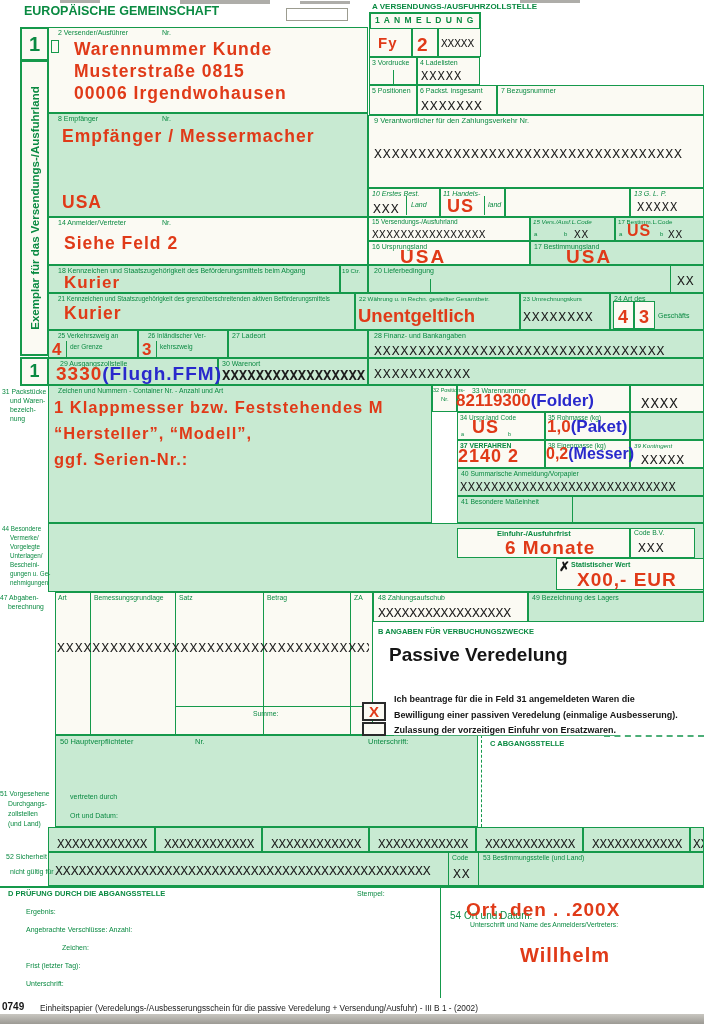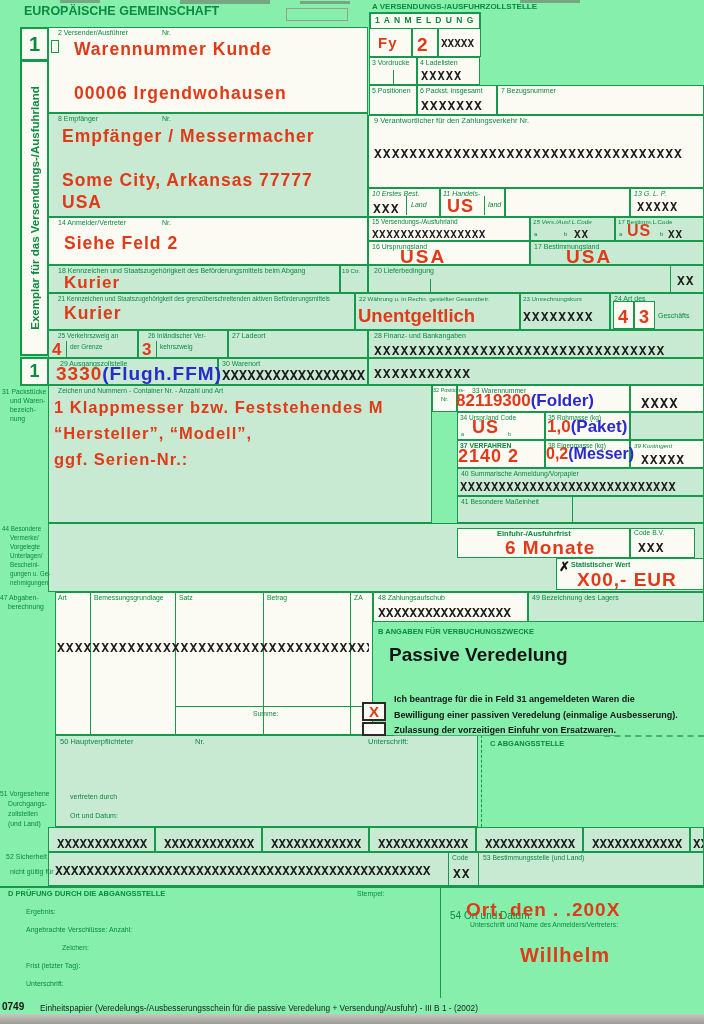--- a/index.html
+++ b/index.html
@@ -1,27 +1,27 @@
 <!DOCTYPE html>
 <html><head>
 <meta charset="utf-8">
 <style>
   html,body{margin:0;padding:0;background:#d8d6d0}
-  #page{position:relative;width:704px;height:1024px;background:#86efac;
+  #page{position:relative;width:704px;height:1024px;background:#ffffff;
         font-family:"Liberation Sans",sans-serif;overflow:hidden}
   .abs{position:absolute;box-sizing:border-box}
   .cell{position:absolute;box-sizing:border-box;border:1px solid #15994b;background:#fbfaf3}
   .mint{background:#c8ead2}
   .lbl{position:absolute;color:#0a8a42;font-size:7px;line-height:1.15;white-space:nowrap;z-index:2}
   .b{font-weight:700}
   .i{font-style:italic}
   .red{position:absolute;color:#e03a18;font-weight:700;font-size:17px;letter-spacing:1px;white-space:nowrap;z-index:3}
   .bluein{color:#2929cc}
   .xin{color:#1c1c1c;font-family:"DejaVu Sans Mono",monospace;letter-spacing:0}
-  .xv{position:absolute;color:#1c1c1c;font-family:"DejaVu Sans Mono",monospace;font-weight:700;font-size:13px;letter-spacing:1px;white-space:nowrap;z-index:2}
+  .xv{position:absolute;color:#1c1c1c;font-family:"DejaVu Sans Mono",monospace;font-weight:400;font-size:13px;letter-spacing:1px;white-space:nowrap;z-index:2}
   .vline{position:absolute;width:1px;background:#15994b;z-index:2}
   .hline{position:absolute;height:1px;background:#15994b;z-index:2}
   .num{display:flex;align-items:center;justify-content:center;color:#0a8a42;font-weight:700;font-size:20px}
   .blk{position:absolute;color:#151515;font-weight:700;white-space:nowrap;z-index:3}
   .mark{position:absolute;background:#6b6963;opacity:.55;z-index:1}
   .dashv{position:absolute;border-left:1px dashed #15994b;z-index:2}
 </style>
 </head>
 <body>
 
@@ -41,20 +41,21 @@
   <div class="cell" style="left:20px;top:60px;width:29px;height:296px;border-width:2px">
     <span class="abs" style="left:50%;top:50%;transform:translate(-50%,-50%) rotate(-90deg);white-space:nowrap;color:#0a8a42;font-weight:700;font-size:11.5px">Exemplar für das Versendungs-/Ausfuhrland</span>
   </div>
   <div class="cell num" style="left:20px;top:357px;width:29px;height:29px;border-width:2px;font-size:18px">1</div>
 
   <div class="cell" style="left:48px;top:27px;width:320px;height:86px"></div>
   <div class="lbl" style="left:58px;top:29px">2   Versender/Ausführer</div>
   <div class="lbl" style="left:162px;top:29px">Nr.</div>
   <div class="abs" style="left:51px;top:40px;width:8px;height:13px;border:1.5px solid #15994b"></div>
   <div class="red" style="left:74px;top:39px;font-size:17.5px">Warennummer Kunde</div>
+  <div class="red" style="left:74px;top:61px;font-size:17.5px">Musterstraße 0815</div>
   <div class="red" style="left:74px;top:83px;font-size:17.5px">00006 Irgendwohausen</div>
 
   <div class="cell" style="left:369px;top:12px;width:112px;height:45px;border-width:2px"></div>
   <div class="lbl b" style="left:375px;top:16px;font-size:8.5px;letter-spacing:1px">1  A N M E L D U N G</div>
   <div class="cell" style="left:369px;top:28px;width:43px;height:29px"></div>
   <div class="red" style="left:378px;top:34px;font-size:15px">Fy</div>
   <div class="cell" style="left:412px;top:28px;width:26px;height:29px"></div>
   <div class="red" style="left:417px;top:34px;font-size:19px">2</div>
   <div class="cell" style="left:438px;top:28px;width:43px;height:29px"></div>
   <div class="xv" style="left:441px;top:37px;font-size:11px;letter-spacing:0">XXXXX</div>
@@ -70,21 +71,20 @@
   <div class="cell" style="left:417px;top:85px;width:80px;height:30px"></div>
   <div class="lbl" style="left:420px;top:87px">6   Packst. insgesamt</div>
   <div class="xv" style="left:421px;top:98px">XXXXXXX</div>
   <div class="cell" style="left:497px;top:85px;width:207px;height:30px"></div>
   <div class="lbl" style="left:501px;top:87px">7   Bezugsnummer</div>
 
   <div class="cell mint" style="left:48px;top:113px;width:320px;height:104px"></div>
   <div class="lbl" style="left:58px;top:115px">8   Empfänger</div>
   <div class="lbl" style="left:162px;top:115px">Nr.</div>
   <div class="red" style="left:62px;top:126px;font-size:17.5px">Empfänger / Messermacher</div>
-  <div class="red" style="left:62px;top:170px;font-size:17.5px">Some City,  Arkansas 77777</div>
   <div class="red" style="left:62px;top:192px;font-size:17.5px">USA</div>
 
   <div class="cell" style="left:368px;top:115px;width:336px;height:73px"></div>
   <div class="lbl" style="left:374px;top:117px;font-size:7.5px">9   Verantwortlicher für den Zahlungsverkehr    Nr.</div>
   <div class="xv" style="left:374px;top:146px">XXXXXXXXXXXXXXXXXXXXXXXXXXXXXXXXXXX</div>
 
   <div class="cell" style="left:368px;top:188px;width:72px;height:29px"></div>
   <div class="lbl i" style="left:372px;top:190px">10  Erstes Best.</div>
   <div class="xv" style="left:373px;top:201px">XXX</div>
   <div class="vline" style="left:406px;top:196px;height:19px"></div>

